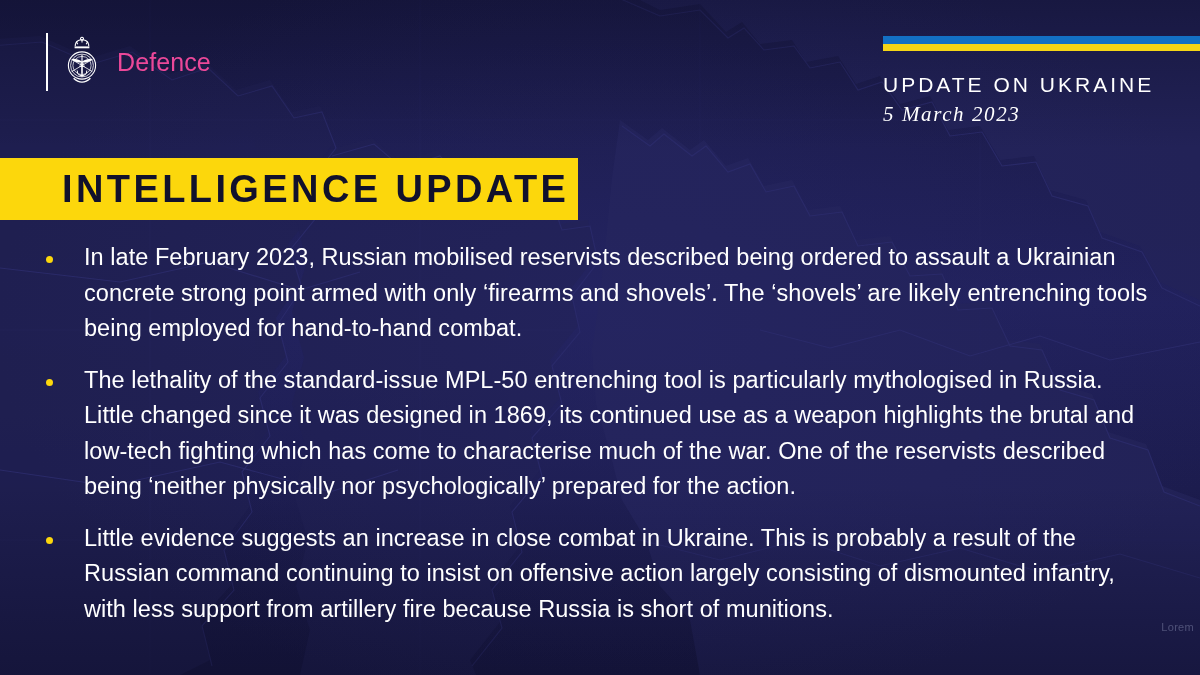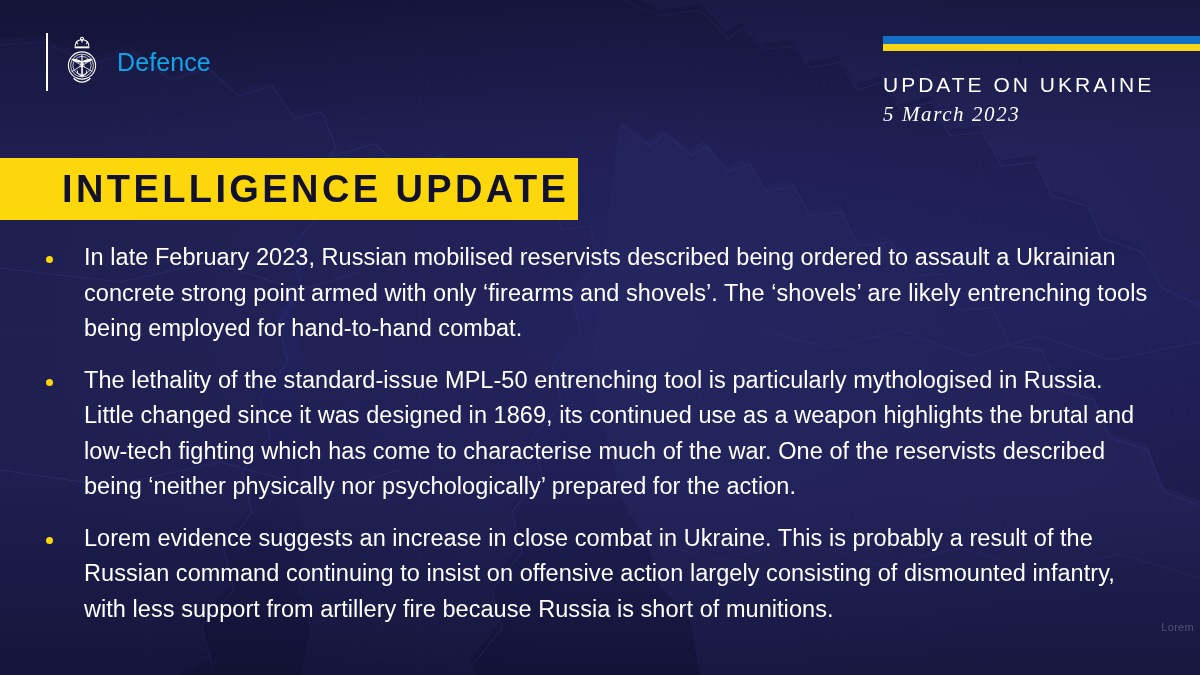--- a/index.html
+++ b/index.html
@@ -54,21 +54,21 @@
     background: #ffffff;
     margin-right: 12px;
   }
   .crest {
     width: 44px;
     height: 56px;
     margin-right: 13px;
     flex: 0 0 auto;
   }
   .brand-text {
-    color: #0ea5e9;
+    color: #ec4899;
     font-size: 25px;
     line-height: 28px;
     font-weight: 400;
     letter-spacing: 0.1px;
     white-space: nowrap;
   }
 
   .flagbar {
     position: absolute;
     left: 883px;
@@ -302,20 +302,20 @@
       <div class="bullet-text">In late February 2023, Russian mobilised reservists described being ordered to assault a Ukrainian concrete strong point armed with only ‘firearms and shovels’. The ‘shovels’ are likely entrenching tools being employed for hand-to-hand combat.</div>
     </div>
 
     <div class="bullet">
       <span class="bullet-dot"></span>
       <div class="bullet-text">The lethality of the standard-issue MPL-50 entrenching tool is particularly mythologised in Russia. Little changed since it was designed in 1869, its continued use as a weapon highlights the brutal and low-tech fighting which has come to characterise much of the war. One of the reservists described being ‘neither physically nor psychologically’ prepared for the action.</div>
     </div>
 
     <div class="bullet">
       <span class="bullet-dot"></span>
-      <div class="bullet-text">Lorem evidence suggests an increase in close combat in Ukraine. This is probably a result of the Russian command continuing to insist on offensive action largely consisting of dismounted infantry, with less support from artillery fire because Russia is short of munitions.</div>
+      <div class="bullet-text">Little evidence suggests an increase in close combat in Ukraine. This is probably a result of the Russian command continuing to insist on offensive action largely consisting of dismounted infantry, with less support from artillery fire because Russia is short of munitions.</div>
     </div>
 
   </div>
 
   <div class="watermark">Lorem</div>
 
 </div>
 
 </body></html>

